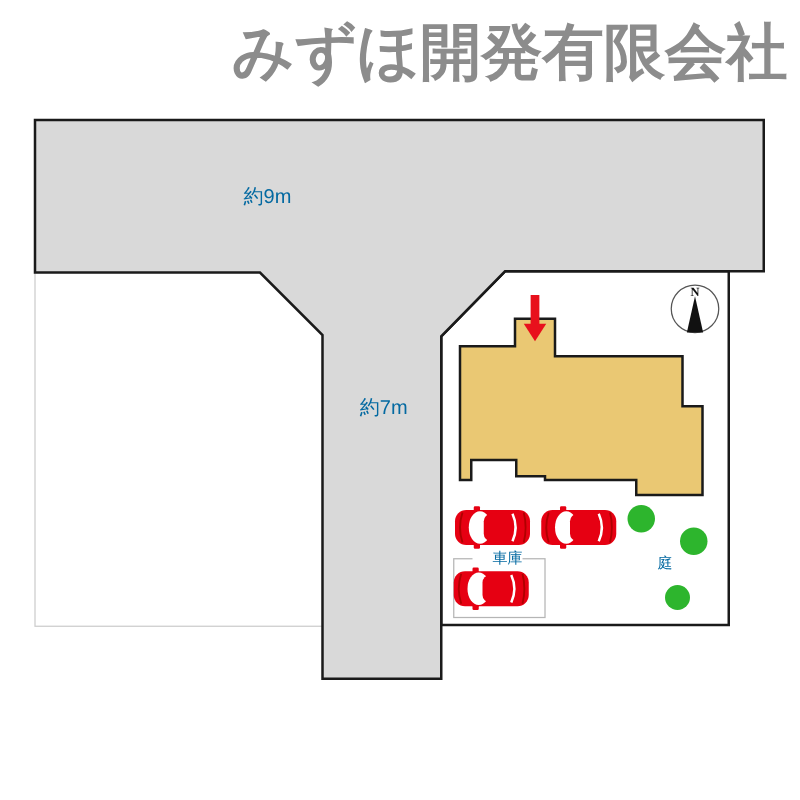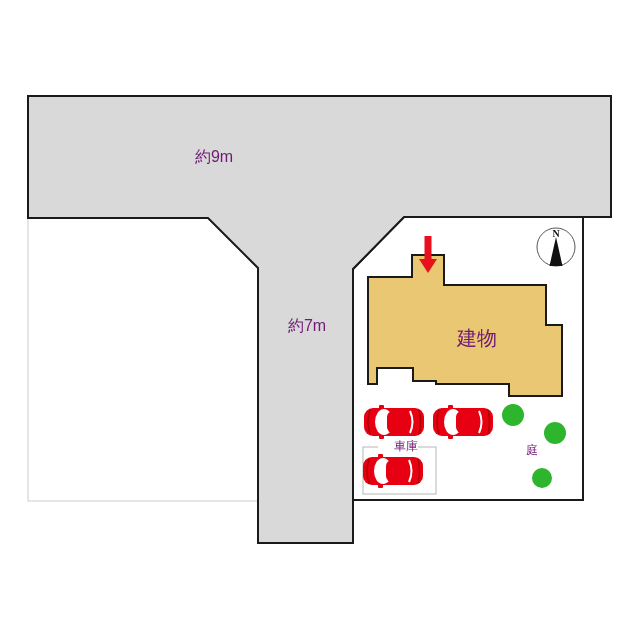--- a/index.html
+++ b/index.html
@@ -7,32 +7,33 @@
     position:relative;width:640px;height:640px;background:#fff;overflow:hidden;
     font-family:"Liberation Sans",sans-serif;color:#111;
   }
   .plan-svg{position:absolute;left:0;top:0;width:640px;height:640px;}
   .title{
     position:absolute;top:14px;right:10px;width:620px;text-align:right;
     font-size:49px;font-weight:bold;color:#8c8c8c;letter-spacing:0px;
     line-height:1.15;white-space:nowrap;
     font-family:"DejaVu Sans","Liberation Sans",sans-serif;
   }
-  .lbl{position:absolute;color:#701a75;text-align:center;}
+  .lbl{position:absolute;color:#0369a1;text-align:center;}
   .lbl-road-top{left:174px;top:147px;width:80px;font-size:16px;}
   .lbl-road-side{left:267px;top:316px;width:80px;font-size:16px;}
   .lbl-building{left:437px;top:325px;width:80px;font-size:20px;}
   .lbl-garage{left:378px;top:440px;width:40px;font-size:12px;background:#fff;line-height:13px;text-align:right;}
   .lbl-garden{left:522px;top:442px;width:20px;font-size:12px;}
 </style>
 </head>
 <body>
 
 <div class="canvas">
 
+  <div class="title">みずほ開発有限会社</div>
 
   <svg class="plan-svg" viewBox="0 0 640 640" xmlns="http://www.w3.org/2000/svg">
 
     <defs>
       <symbol id="car" viewBox="-33 -18 66 36" overflow="hidden">
         <rect x="-30" y="-14" width="60" height="28" rx="9"></rect>
         <rect x="-15" y="-17" width="5" height="4" rx="1"></rect>
         <rect x="-15" y="13" width="5" height="4" rx="1"></rect>
         <ellipse cx="-10" cy="0" rx="9" ry="13" fill="#ffffff"></ellipse>
         <rect x="-7" y="-11" width="24" height="22" rx="6"></rect>
@@ -67,17 +68,16 @@
 
     <g>
       <circle cx="556" cy="247" r="19" fill="#ffffff" stroke="#555555" stroke-width="1"></circle>
       <text x="556" y="237" text-anchor="middle" font-size="10" font-weight="bold" font-family="Liberation Serif, serif" fill="#111111">N</text>
       <polygon points="556,237 549.5,266 562.5,266" fill="#111111"></polygon>
     </g>
   </svg>
 
   <div class="lbl lbl-road-top">約9m</div>
   <div class="lbl lbl-road-side">約7m</div>
-  <div class="lbl lbl-building">建物</div>
   <div class="lbl lbl-garage">車庫</div>
   <div class="lbl lbl-garden">庭</div>
 
 </div>
 
 </body></html>

